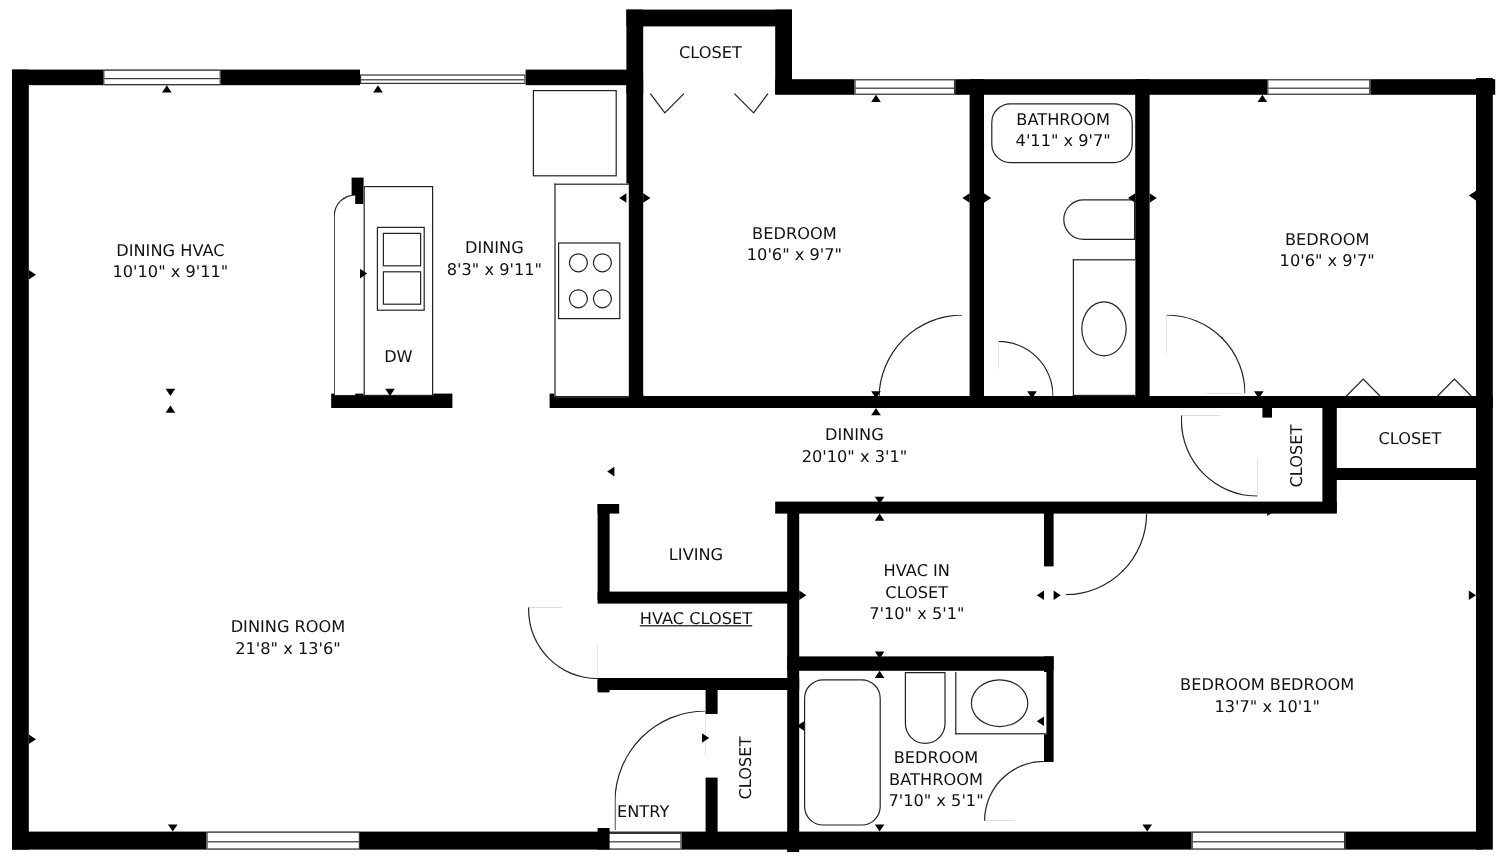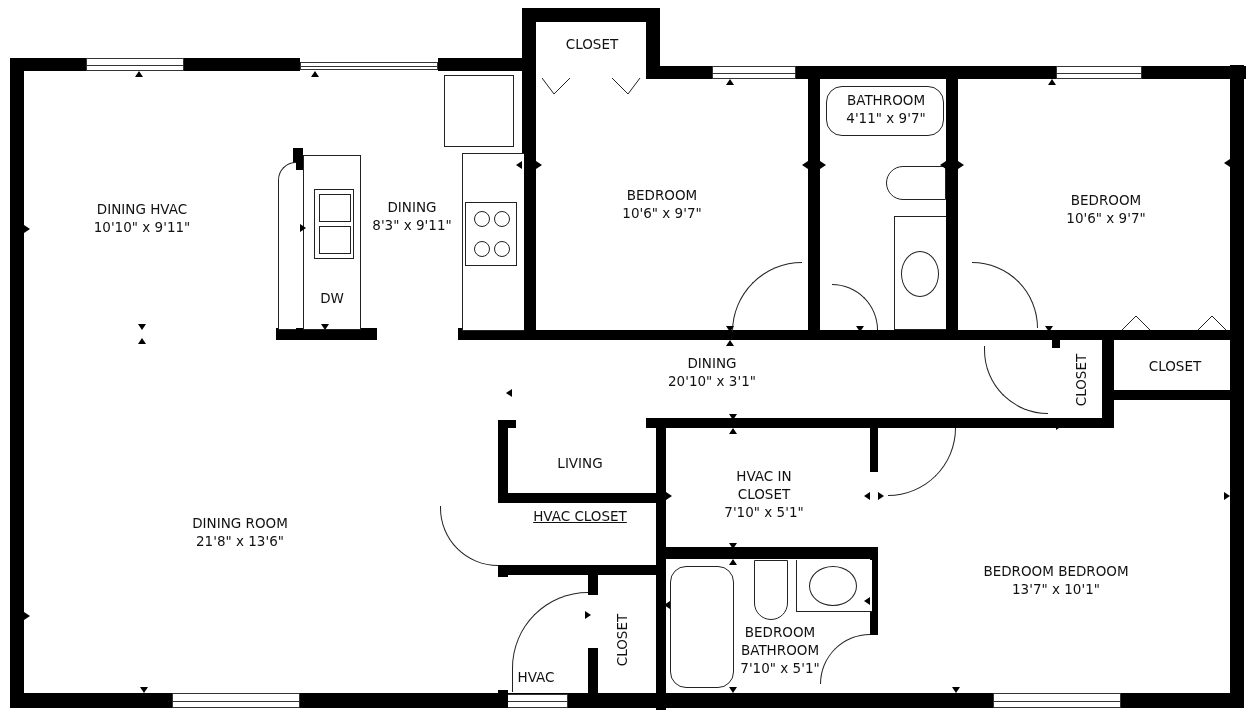--- a/index.html
+++ b/index.html
@@ -209,17 +209,17 @@
   <div class="lbl" style="left:1056px;top:580px;">
     <span class="n">BEDROOM BEDROOM</span>
     <span class="d">13'7" x 10'1"</span>
   </div>
   <div class="lbl" style="left:780px;top:650px;">
     <span class="n">BEDROOM</span>
     <span class="n">BATHROOM</span>
     <span class="d">7'10" x 5'1"</span>
   </div>
   <div class="lbl" style="left:536px;top:677px;">
-    <span class="n">HVAC</span>
+    <span class="n">ENTRY</span>
   </div>
   <div class="vlbl" style="left:622px;top:640px;">CLOSET</div>
 
 </div>
 
 </body></html>

